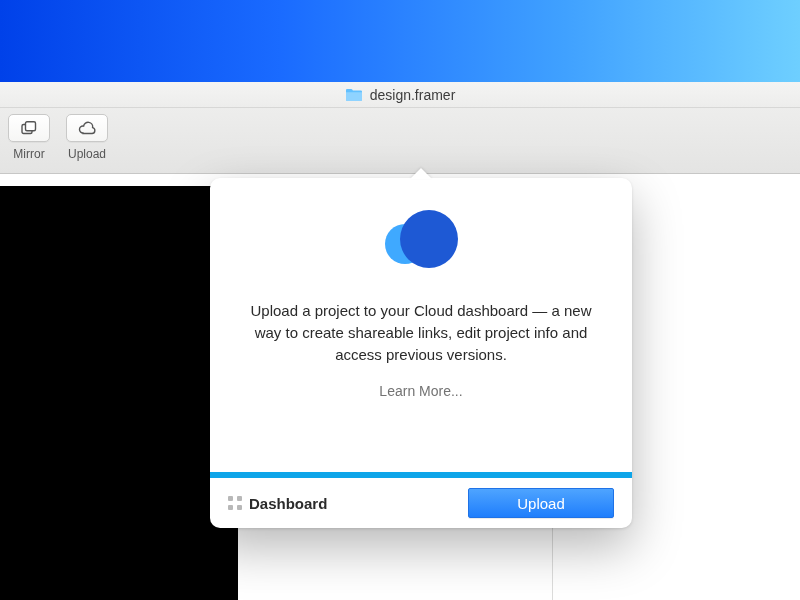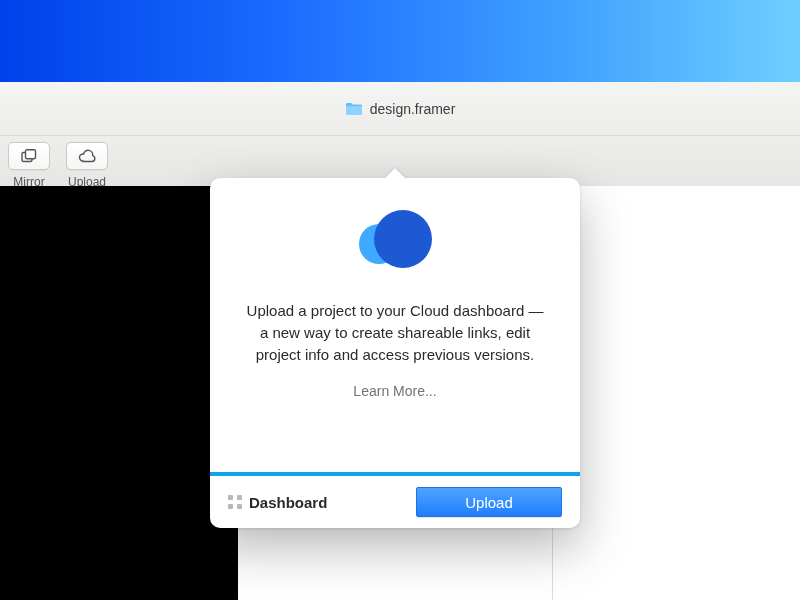--- a/index.html
+++ b/index.html
@@ -5,21 +5,21 @@
   * { box-sizing: border-box; margin: 0; padding: 0; }
   html, body { width: 800px; height: 600px; overflow: hidden; font-family: -apple-system, "Helvetica Neue", Arial, sans-serif; }
   body { background: #fff; }
 
   .blue-banner {
     width: 100%; height: 82px;
     background: linear-gradient(90deg, #0041e9 0%, #1a6bff 35%, #3fa0ff 70%, #6ecfff 100%);
   }
 
   .titlebar {
-    width: 100%; height: 54px;
+    width: 100%; height: 26px;
     background: linear-gradient(#f4f4f3, #ededec);
     border-bottom: 1px solid #d7d7d6;
     display: flex; align-items: center; justify-content: center;
   }
   .titlebar .folder-icon {
     width: 18px; height: 14px; margin-right: 7px;
     display: inline-flex; align-items: center; justify-content: center;
   }
   .titlebar .folder-icon svg { display: block; }
   .titlebar .title-text { font-size: 14px; color: #3d3d3d; }
@@ -53,21 +53,21 @@
     background: #000;
   }
   .right-divider {
     position: absolute; top: 0; left: 552px; width: 1px; height: 414px;
     background: #dcdcdb;
   }
 
   .popover {
     position: absolute;
     top: 178px; left: 210px;
-    width: 370px; height: 350px;
+    width: 422px; height: 350px;
     background: #fff;
     border-radius: 10px;
     box-shadow: 0 1px 3px rgba(0,0,0,0.12), 0 20px 50px rgba(0,0,0,0.28);
     display: flex; flex-direction: column;
   }
   .popover::before {
     content: "";
     position: absolute; top: -10px; left: 50%; transform: translateX(-50%);
     width: 0; height: 0;
     border-left: 11px solid transparent;
@@ -79,21 +79,21 @@
     flex: 1; display: flex; flex-direction: column; align-items: center;
     padding: 26px 34px 10px 34px;
     text-align: center;
   }
   .cloud-hero { width: 100px; height: 70px; display: flex; align-items: center; justify-content: center; margin-bottom: 26px; }
   .cloud-hero svg { display: block; }
   .popover-desc { font-size: 15px; line-height: 1.45; color: #2b2b2b; margin-bottom: 18px; }
   .learn-more { font-size: 14px; color: #737373; cursor: pointer; }
   .popover-footer {
     height: 56px;
-    border-top: 4px solid #0ea5e9;
+    border-top: 6px solid #0ea5e9;
     display: flex; align-items: center; justify-content: space-between;
     padding: 0 18px;
   }
   .dashboard-btn {
     display: flex; align-items: center; gap: 7px;
     font-size: 15px; font-weight: 600; color: #2b2b2b; cursor: pointer;
   }
   .dashboard-btn .grid-dots {
     width: 14px; height: 14px; position: relative;
   }

